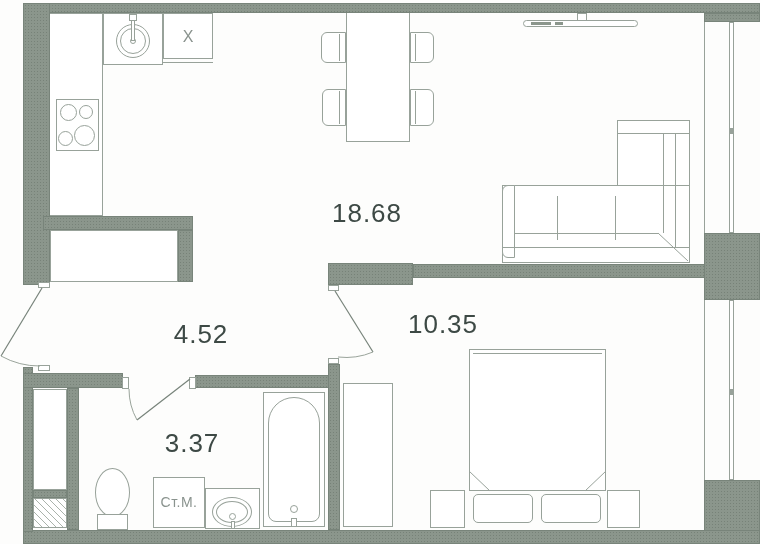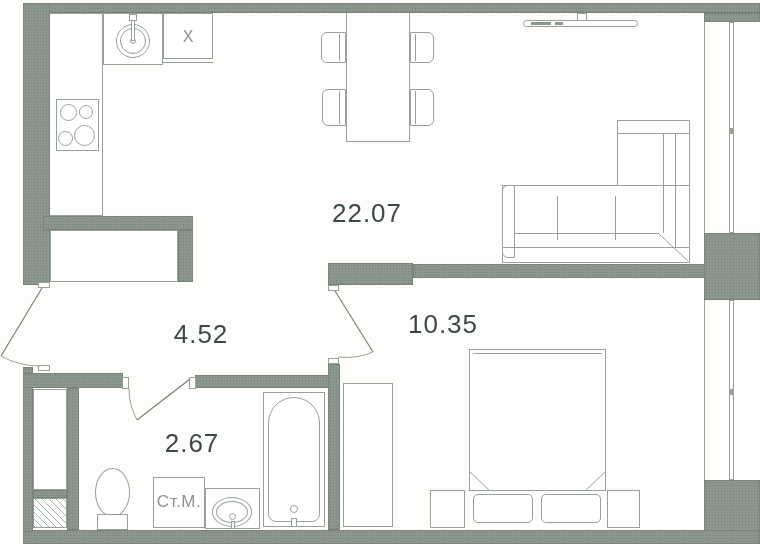--- a/index.html
+++ b/index.html
@@ -12,21 +12,21 @@
   .w{background-color:var(--wall);
      background-image:radial-gradient(rgba(50,60,52,0.22) 0.5px, transparent 0.6px);
      background-size:3px 3px;
      border:1px solid #78847a;}
   .f{background:#fff;border:1px solid var(--line);}
   .ln{background:var(--line);}
   .jamb{background:#fff;border:1px solid var(--line);}
   .round{border-radius:50%;}
   .lbl{color:var(--text);font-size:26px;font-weight:300;letter-spacing:1px;
        transform:translate(-50%,-50%);white-space:nowrap;}
-  .small-lbl{color:var(--muted);font-size:17px;letter-spacing:0.5px;
+  .small-lbl{color:var(--muted);font-size:14px;letter-spacing:0.5px;
        transform:translate(-50%,-50%);white-space:nowrap;text-align:right;}
   .x-lbl{color:var(--muted);font-size:16px;font-weight:300;transform:translate(-50%,-50%);}
   svg.overlay{left:0;top:0;pointer-events:none;}
   .hatch{background:#fff;border:1px solid var(--line);
      background-image:repeating-linear-gradient(45deg, #aab3ab 0 1px, transparent 1px 5px);}
 </style>
 </head>
 <body>
 
 <div id="plan">
@@ -134,18 +134,18 @@
     <path d="M 40 366 A 79 79 0 0 1 1 356" stroke="#9aa49b" stroke-width="1" fill="none"></path>
     <path d="M 190 379 L 137 420" stroke="#77837a" stroke-width="1.2" fill="none"></path>
     <path d="M 129 389 A 64 64 0 0 0 137 420" stroke="#9aa49b" stroke-width="1" fill="none"></path>
     <path d="M 335 291 L 373 352" stroke="#77837a" stroke-width="1.2" fill="none"></path>
     <path d="M 338 357 A 69 69 0 0 0 373 352" stroke="#9aa49b" stroke-width="1" fill="none"></path>
     <path d="M 469 471 L 490 491" stroke="#98a29a" stroke-width="1" fill="none"></path>
     <path d="M 606 471 L 585 491" stroke="#98a29a" stroke-width="1" fill="none"></path>
     <path d="M 658 233 L 688 261" stroke="#98a29a" stroke-width="1" fill="none"></path>
   </svg>
 
-  <div class="lbl" style="left:367px;top:213px">22.07</div>
+  <div class="lbl" style="left:367px;top:213px">18.68</div>
   <div class="lbl" style="left:443px;top:324px">10.35</div>
   <div class="lbl" style="left:201px;top:334px">4.52</div>
-  <div class="lbl" style="left:192px;top:443px">2.67</div>
+  <div class="lbl" style="left:192px;top:443px">3.37</div>
 
 </div>
 
 </body></html>

